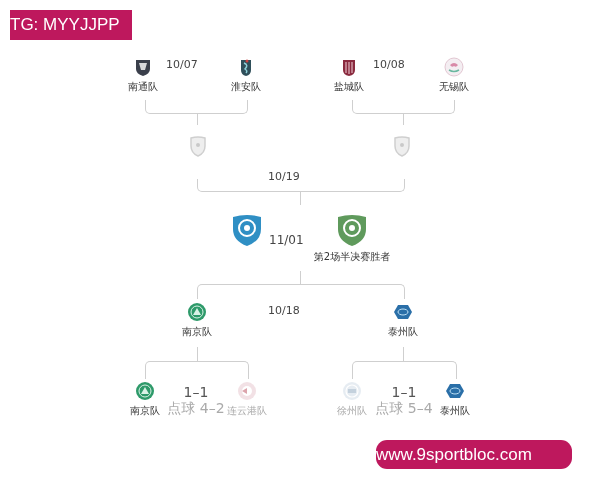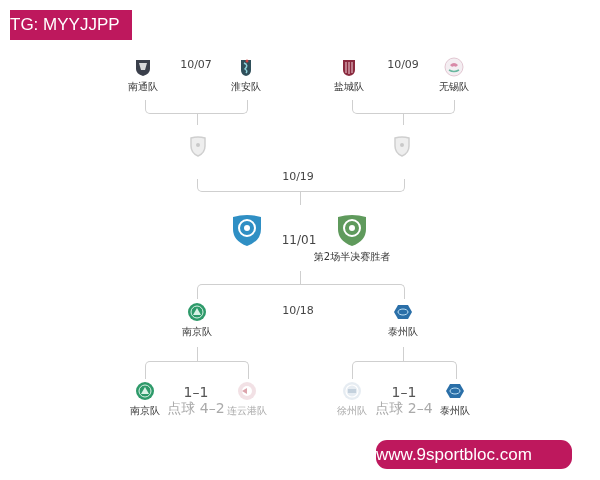--- a/index.html
+++ b/index.html
@@ -4,21 +4,21 @@
 <style>
   html, body { margin:0; padding:0; }
   body { width:600px; height:480px; background:#ffffff; position:relative; overflow:hidden;
          font-family:"DejaVu Sans", "Liberation Sans", sans-serif; color:#333; }
   .wm { position:absolute; background:#be185d; color:#ffffff; font-family:"Liberation Sans", sans-serif;
         font-size:17px; line-height:30px; padding:0 0; }
   .team { position:absolute; width:80px; margin-left:-40px; text-align:center; }
   .team .logo { width:20px; height:20px; margin:0 auto; }
   .team .name { font-size:10px; margin-top:3px; color:#333; white-space:nowrap; }
   .team.dim .name { color:#aaa; }
-  .date { position:absolute; font-size:11px; color:#444; width:60px; margin-left:-30px; text-align:center; }
+  .date { position:absolute; font-size:11px; color:#444; width:60px; margin-left:-30px; }
   .line { position:absolute; border-color:#cfcfcf; border-style:solid; border-width:0; }
   .bracket-down { border-left-width:1px; border-right-width:1px; border-bottom-width:1px; border-radius:0 0 5px 5px; }
   .bracket-up { border-left-width:1px; border-right-width:1px; border-top-width:1px; border-radius:5px 5px 0 0; }
   .vline { border-left-width:1px; width:0; }
   .slot { position:absolute; width:120px; margin-left:-60px; text-align:center; }
   .slot .name { font-size:10px; margin-top:3px; color:#333; white-space:nowrap; }
   .score { position:absolute; width:60px; margin-left:-30px; text-align:center; }
   .score .s1 { font-size:14px; font-weight:normal; color:#555; }
   .score .s2 { font-size:14px; color:#aaa; margin-top:0; }
 </style>
@@ -53,21 +53,21 @@
 
 <div class="team" style="left:349px; top:57px;">
   <div class="logo">
     <svg width="20" height="20" viewBox="0 0 20 20">
         <path d="M4 3 L16 3 L16 13 Q16 18 10 19 Q4 18 4 13 Z" fill="#8a2a3e"></path>
         <path d="M7 5 V16 M10 5 V17 M13 5 V16" stroke="#f0d0d8" stroke-width="1"></path>
       </svg>
   </div>
   <div class="name">盐城队</div>
 </div>
-<div class="date" style="left:403px; top:58px;">10/09</div>
+<div class="date" style="left:403px; top:58px;">10/08</div>
 <div class="team" style="left:454px; top:57px;">
   <div class="logo">
     <svg width="20" height="20" viewBox="0 0 20 20">
         <circle cx="10" cy="10" r="9" fill="#f4eef2" stroke="#e2c7d2" stroke-width="1"></circle>
         <path d="M6 8 Q10 4 14 8 Q12 11 10 9 Q8 11 6 8 Z" fill="#d88aa8"></path>
         <path d="M5 13 Q10 16 15 13" stroke="#6ab8a0" stroke-width="1.5" fill="none"></path>
       </svg>
   </div>
   <div class="name">无锡队</div>
 </div>
@@ -173,21 +173,21 @@
     <svg width="20" height="20" viewBox="0 0 20 20">
         <circle cx="10" cy="10" r="9" fill="#cfdbe6"></circle>
         <circle cx="10" cy="10" r="6" fill="none" stroke="#fff" stroke-width="1.2"></circle>
         <rect x="6" y="8" width="8" height="4" fill="#8aa5bd"></rect>
       </svg>
   </div>
   <div class="name">徐州队</div>
 </div>
 <div class="score" style="left:404px; top:384px;">
   <div class="s1">1–1</div>
-  <div class="s2">点球 2–4</div>
+  <div class="s2">点球 5–4</div>
 </div>
 <div class="team" style="left:455px; top:381px;">
   <div class="logo">
     <svg width="20" height="20" viewBox="0 0 20 20">
         <path d="M5 3 L15 3 L19 10 L15 17 L5 17 L1 10 Z" fill="#2a6fa8"></path>
         <ellipse cx="10" cy="10" rx="5" ry="3" fill="none" stroke="#bde0f5" stroke-width="1"></ellipse>
       </svg>
   </div>
   <div class="name">泰州队</div>
 </div>

